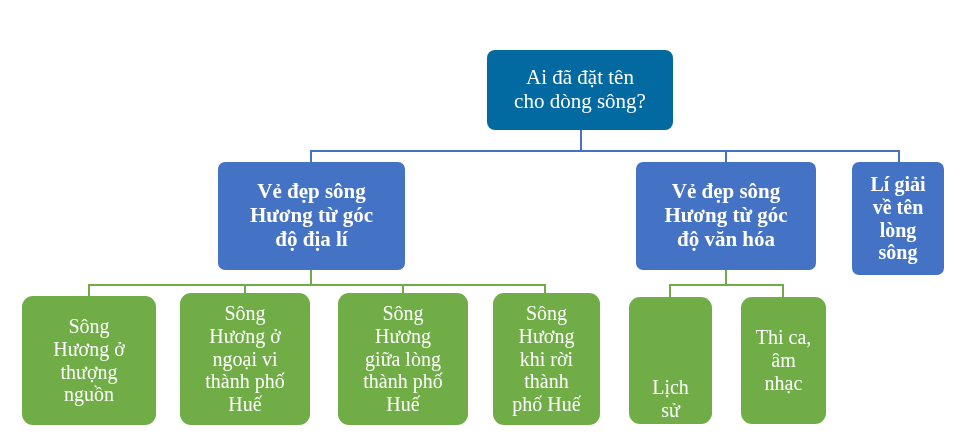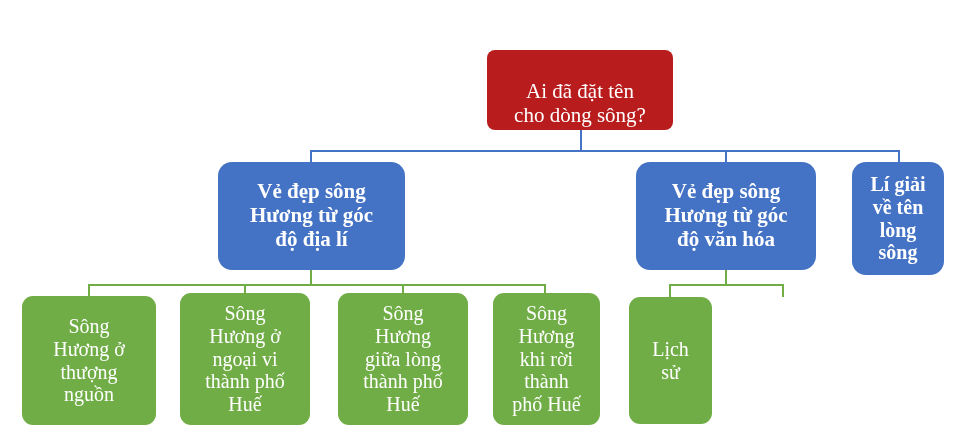--- a/index.html
+++ b/index.html
@@ -18,28 +18,27 @@
   .node {
     position: absolute;
     box-sizing: border-box;
     display: flex;
     align-items: center;
     justify-content: center;
     text-align: center;
     color: #ffffff;
     line-height: 1.14;
     padding: 2px 4px;
-    border-radius: 14px;
+    border-radius: 7px;
     -webkit-font-smoothing: antialiased;
   }
   .node.root {
-    background: #b91c1c;
+    background: #0369a1;
     border-radius: 8px;
     font-size: 21px;
-    align-items: flex-end;
   }
   .node.level2 {
     background: #4472c4;
     font-size: 21px;
     font-weight: 700;
   }
   .node.level2.narrow {
     font-size: 20px;
   }
   .node.leaf {
@@ -131,19 +130,24 @@
   </div>
 
   <div class="node leaf" style="left:493px; top:293px; width:107px; height:132px;">
     <span class="txt">Sông
 Hương
 khi rời
 thành
 phố Huế</span>
   </div>
 
-  <div class="node leaf" style="left:629px; top:297px; width:83px; height:127px;">
+  <div class="node leaf" style="left:629px; top:297px; width:83px; height:127px;align-items:flex-end;">
     <span class="txt">Lịch
 sử</span>
   </div>
 
+  <div class="node leaf" style="left:741px; top:297px; width:85px; height:127px;">
+    <span class="txt">Thi ca,
+âm
+nhạc</span>
+  </div>
 
 </div>
 
 </body></html>

